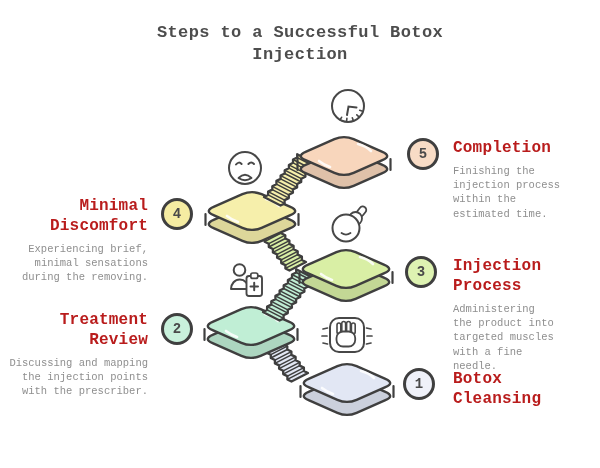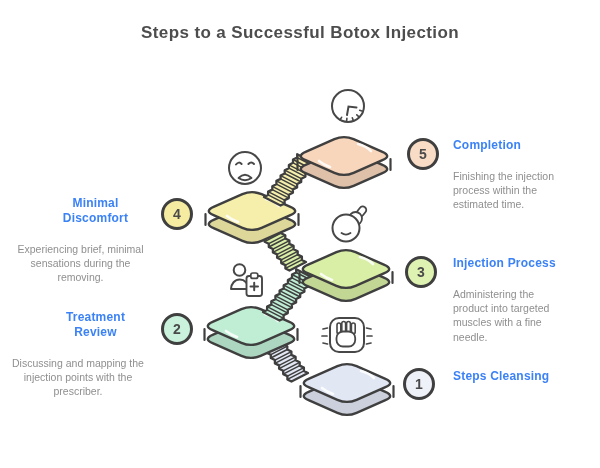--- a/index.html
+++ b/index.html
@@ -1,26 +1,26 @@
 <!DOCTYPE html>
 <html><head>
 <meta charset="utf-8">
 <style>
   html,body{margin:0;padding:0;background:#ffffff;}
   .stage{position:relative;width:600px;height:468px;background:#ffffff;overflow:hidden;
-         font-family:Liberation Sans, sans-serif;}
+         font-family:Liberation Mono, monospace;}
   .stage svg{position:absolute;left:0;top:0;}
   .main-title{position:absolute;top:22px;left:130px;width:340px;text-align:center;
       font-size:17px;font-weight:800;letter-spacing:.4px;line-height:1.3;color:#4d4d4d;}
   .step-block{position:absolute;}
   .step-block.right{text-align:left;}
-  .step-block.left{text-align:center;}
-  .step-title{font-size:12px;font-weight:800;color:#3b82f6;line-height:1.25;letter-spacing:.2px;}
+  .step-block.left{text-align:right;}
+  .step-title{font-size:16px;font-weight:800;color:#b91c1c;line-height:1.25;letter-spacing:.2px;}
   .step-block.left .step-title{max-width:105px;margin-left:auto;}
-  .step-desc{margin-top:16px;font-size:10.5px;color:#8f8f8f;line-height:1.35;}
+  .step-desc{margin-top:6px;font-size:10.5px;color:#8f8f8f;line-height:1.35;}
   .badge{position:absolute;width:32px;height:32px;border-radius:50%;
       border:3px solid #3f3f3f;box-sizing:border-box;
       display:flex;align-items:center;justify-content:center;
       font-size:14px;font-weight:800;color:#4a4a4a;}
 </style>
 </head>
 <body>
 
 <div class="stage">
 
@@ -123,21 +123,21 @@
       <span>3</span>
     </div>
   <div class="badge" style="left: 161px; top: 198px; background: rgb(245, 236, 162);">
       <span>4</span>
     </div>
   <div class="badge" style="left: 407px; top: 138px; background: rgb(248, 220, 198);">
       <span>5</span>
     </div>
 
   <div class="step-block right" style="left:453px;top:369px;width:118px">
-    <div class="step-title">Steps Cleansing</div>
+    <div class="step-title">Botox Cleansing</div>
   </div>
   <div class="step-block left" style="right:452px;top:310px;width:140px">
     <div class="step-title">Treatment Review</div>
     <div class="step-desc">Discussing and mapping the injection points with the prescriber.</div>
   </div>
   <div class="step-block right" style="left:453px;top:256px;width:105px">
     <div class="step-title">Injection Process</div>
     <div class="step-desc">Administering the product into targeted muscles with a fine needle.</div>
   </div>
   <div class="step-block left" style="right:452px;top:196px;width:135px">

